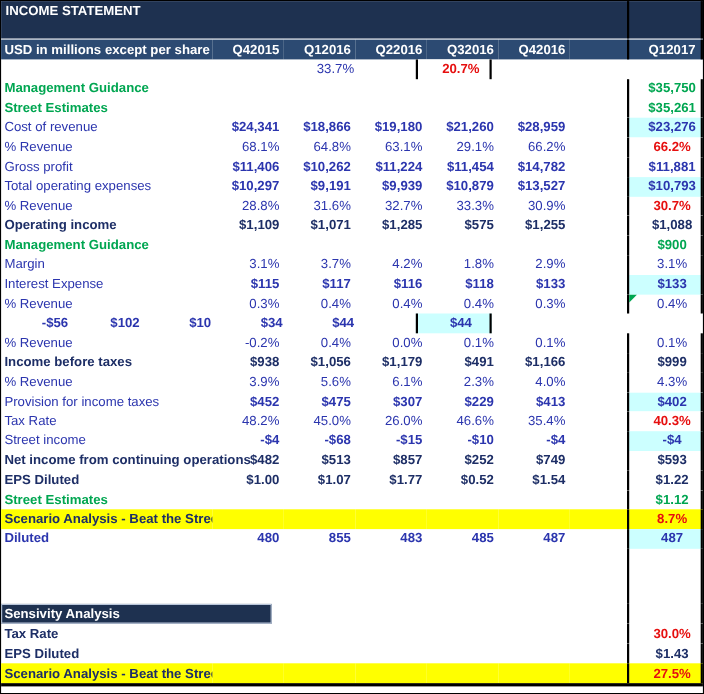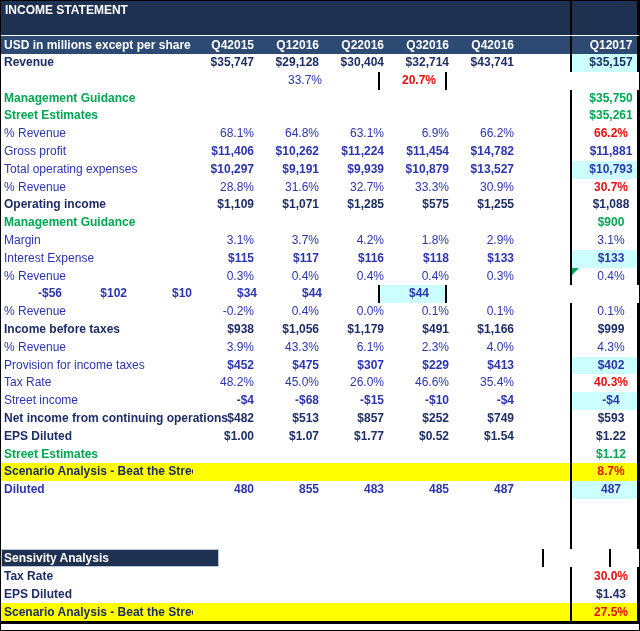--- a/index.html
+++ b/index.html
@@ -17,21 +17,21 @@
   .row.title-row{height:35px; line-height:18px; border-bottom:1px solid #fff; box-sizing:border-box;}
   .row.sens{height:18px; line-height:18px;}
   .row.gap{height:50px;}
   .cell{box-sizing:border-box; flex:0 0 auto;}
   .lbl{width:192px; padding-left:3px; text-align:left; overflow:visible;}
   .val{width:65px; text-align:right; padding-right:4px;}
   .spc{width:52px;}
   .lastc{width:69px; border-left:2px solid var(--line); border-right:2px solid var(--line);
          text-align:center; padding-right:3px; position:relative;padding-left:16px;}
   .titleband{width:569px; padding-left:4px; font-weight:bold; color:#fff;}
-  .sensband{width:218px; padding-left:3px; font-weight:bold; color:#fff;
+  .sensband{width:246px; padding-left:3px; font-weight:bold; color:#fff;
             box-shadow:inset 0 0 0 1px #b9c6da;}
   .sensrest{width:271px;}
   .b{font-weight:bold;}
   .c-navy{color:var(--navy);} .c-blue{color:var(--blue);}
   .c-green{color:var(--green);} .c-red{color:var(--red);} .c-white{color:#fff;}
   .bg-cyan{background:var(--cyan);} .bg-yellow{background:var(--yellow);} .bg-white{background:#fff;}
   .bg-title{background:var(--title-bg);} .bg-header{background:var(--header-bg);}
   .tri{position:absolute; left:0; top:0; width:0; height:0;
        border-top:7px solid var(--green); border-right:7px solid transparent;}
   .bottom-bar{height:3px; background:var(--line); width:638px;}
@@ -52,30 +52,20 @@
       <div class="cell val bg-header c-white b">Q12016</div>
       <div class="cell val bg-header c-white b">Q22016</div>
       <div class="cell val bg-header c-white b">Q32016</div>
       <div class="cell val bg-header c-white b">Q42016</div>
       <div class="cell spc bg-header"></div>
       <div class="cell lastc bg-header c-white b">Q12017</div>
     </div>
 
   <div id="rows-container">
       <div class="row">
-        <div class="cell lbl c-navy b">Revenue</div>
-        <div class="cell val c-navy b">$35,747</div>
-        <div class="cell val c-navy b">$29,128</div>
-        <div class="cell val c-navy b">$30,404</div>
-        <div class="cell val c-navy b">$32,714</div>
-        <div class="cell val c-navy b">$43,741</div>
-        <div class="cell spc"></div>
-        <div class="cell lastc bg-cyan c-navy b">$35,157</div>
-      </div>
-      <div class="row">
         <div class="cell val c-blue"></div>
         <div class="cell val c-blue"></div>
         <div class="cell val c-blue"></div>
         <div class="cell val c-blue"></div>
         <div class="cell val c-blue">33.7%</div>
         <div class="cell spc"></div>
         <div class="cell lastc bg-white c-red b">20.7%</div>
       </div>
       <div class="row">
         <div class="cell lbl c-green b">Management Guidance</div>
@@ -89,27 +79,37 @@
       </div>
       <div class="row">
         <div class="cell lbl c-green b">Street Estimates</div>
         <div class="cell val c-blue"></div>
         <div class="cell val c-blue"></div>
         <div class="cell val c-blue"></div>
         <div class="cell val c-blue"></div>
         <div class="cell val c-blue"></div>
         <div class="cell spc"></div>
         <div class="cell lastc bg-white c-green b">$35,261</div>
+      </div>
+      <div class="row">
+        <div class="cell lbl c-blue">Cost of revenue</div>
+        <div class="cell val c-blue b">$24,341</div>
+        <div class="cell val c-blue b">$18,866</div>
+        <div class="cell val c-blue b">$19,180</div>
+        <div class="cell val c-blue b">$21,260</div>
+        <div class="cell val c-blue b">$28,959</div>
+        <div class="cell spc"></div>
+        <div class="cell lastc bg-cyan c-blue b">$23,276</div>
       </div>
       <div class="row">
         <div class="cell lbl c-blue">% Revenue</div>
         <div class="cell val c-blue">68.1%</div>
         <div class="cell val c-blue">64.8%</div>
         <div class="cell val c-blue">63.1%</div>
-        <div class="cell val c-blue">6.9%</div>
+        <div class="cell val c-blue">29.1%</div>
         <div class="cell val c-blue">66.2%</div>
         <div class="cell spc"></div>
         <div class="cell lastc bg-white c-red b">66.2%</div>
       </div>
       <div class="row">
         <div class="cell lbl c-blue">Gross profit</div>
         <div class="cell val c-blue b">$11,406</div>
         <div class="cell val c-blue b">$10,262</div>
         <div class="cell val c-blue b">$11,224</div>
         <div class="cell val c-blue b">$11,454</div>
@@ -212,21 +212,21 @@
         <div class="cell val c-navy b">$1,056</div>
         <div class="cell val c-navy b">$1,179</div>
         <div class="cell val c-navy b">$491</div>
         <div class="cell val c-navy b">$1,166</div>
         <div class="cell spc"></div>
         <div class="cell lastc bg-white c-navy b">$999</div>
       </div>
       <div class="row">
         <div class="cell lbl c-blue">% Revenue</div>
         <div class="cell val c-blue">3.9%</div>
-        <div class="cell val c-blue">43.3%</div>
+        <div class="cell val c-blue">5.6%</div>
         <div class="cell val c-blue">6.1%</div>
         <div class="cell val c-blue">2.3%</div>
         <div class="cell val c-blue">4.0%</div>
         <div class="cell spc"></div>
         <div class="cell lastc bg-white c-blue">4.3%</div>
       </div>
       <div class="row">
         <div class="cell lbl c-blue">Provision for income taxes</div>
         <div class="cell val c-blue b">$452</div>
         <div class="cell val c-blue b">$475</div>

